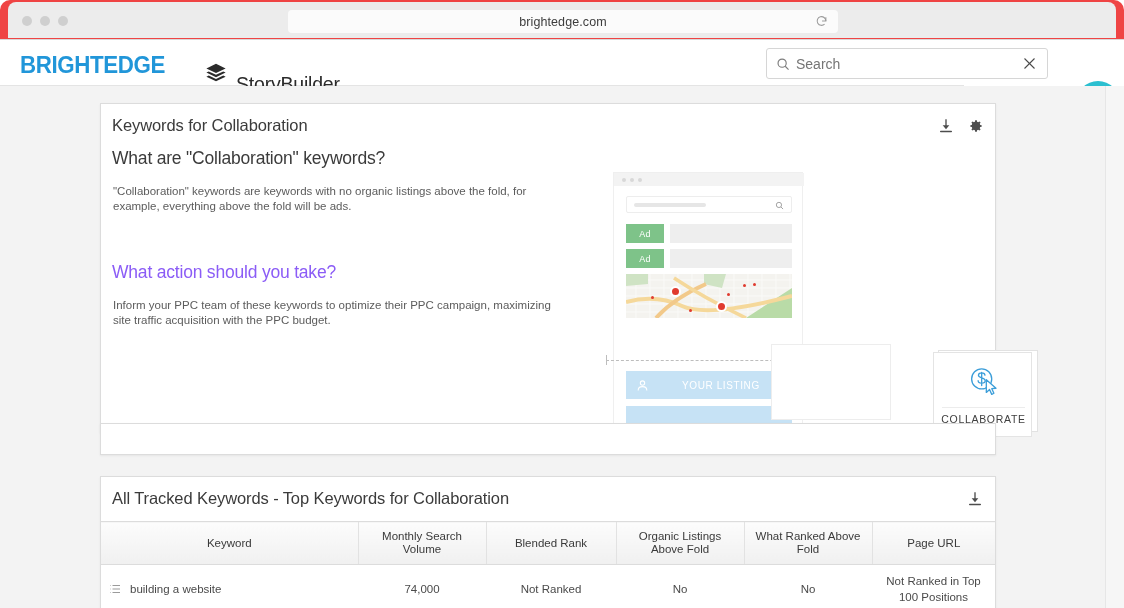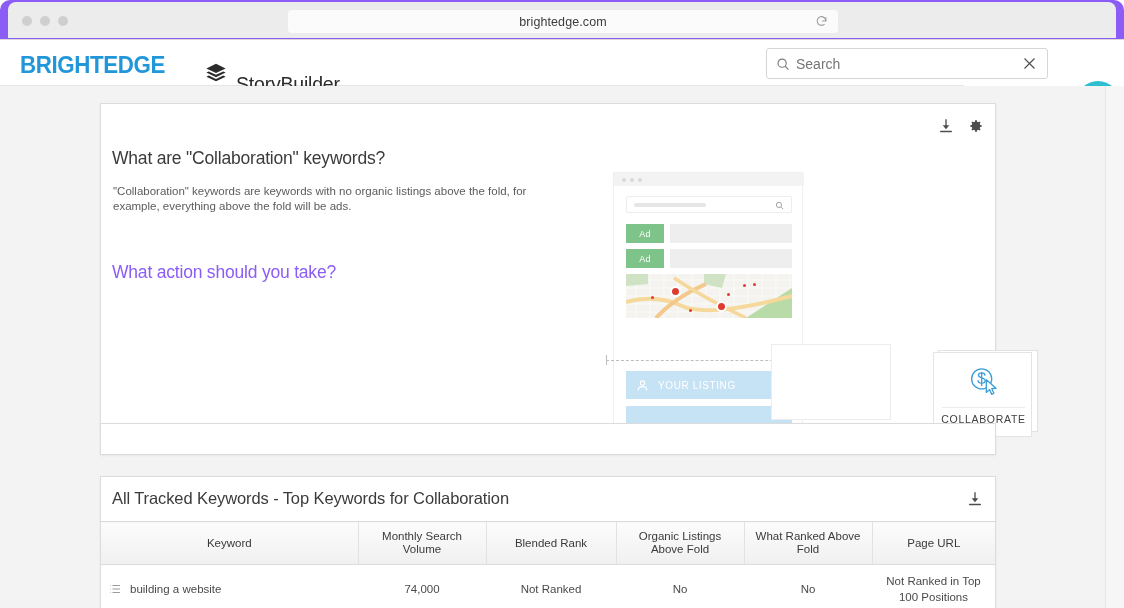--- a/index.html
+++ b/index.html
@@ -6,21 +6,21 @@
   html, body {
     width: 1124px; height: 608px;
     background: #ffffff;
     font-family: "Liberation Sans", sans-serif;
     overflow: hidden;
   }
 
   
   .browser-chrome {
     position: absolute; left: 0; top: 0; width: 1124px; height: 40px;
-    background: #8b5cf6;
+    background: #ef4444;
     border-top-left-radius: 10px; border-top-right-radius: 10px;
     border-bottom: 1px solid #d9d9d9;
   }
   .chrome-inner {
     position: absolute; left: 8px; top: 2px; right: 8px; height: 36px;
     background: #ececec; border-radius: 8px 8px 0 0;
   }
   .traffic-lights { position: absolute; left: 22px; top: 16px; display: flex; gap: 8px; }
   .tl { width: 10px; height: 10px; border-radius: 50%; background: #cfcfcf; }
   .url-bar {
@@ -133,21 +133,21 @@
   .dotm { position: absolute; width: 3px; height: 3px; border-radius: 50%; background: #e03b2f; }
 
   .dashed-line {
     position: absolute; left: -8px; top: 187px; width: 222px; height: 0;
     border-top: 1px dashed #bdbdbd;
   }
   .dash-cap { position: absolute; top: 182px; width: 1px; height: 10px; background: #bdbdbd; }
 
   .listing-row {
     position: absolute; left: 12px; top: 198px; width: 166px; height: 28px;
-    background: #c6e2f5; display: flex; align-items: center;
+    background: #c6e2f5; display: flex; align-items: center; gap: 24px;
   }
   .person-icon { width: 13px; height: 13px; margin-left: 10px; color: #ffffff; }
   .listing-label { margin-left: 9px; color: #ffffff; font-size: 10px; letter-spacing: .6px; }
   .listing-row2 { position: absolute; left: 12px; top: 233px; width: 166px; height: 28px; background: #c6e2f5; }
 
   .collab-card {
     position: absolute; left: 345px; top: 196px; width: 100px; height: 82px;
     background: #fff; border: 1px solid #e2e2e2;
   }
   .collab-card2 {
@@ -232,35 +232,37 @@
   </div>
 
   <div class="avatar">
     <span>K</span>
   </div>
 </div>
 
 <div class="page">
 
   <div class="card" id="card-info">
+    <div class="card-title">Keywords for Collaboration</div>
     <div class="card-actions">
       <svg class="act-icon" viewBox="0 0 24 24" fill="currentColor">
         <path d="M11 2h2v9h4l-5 6-5-6h4V2z"></path>
           <rect x="3" y="19" width="18" height="2.4" rx="1"></rect>
       </svg>
       <svg class="act-icon" viewBox="0 0 24 24" fill="currentColor">
         <path d="M12 8.2A3.8 3.8 0 1 0 12 15.8 3.8 3.8 0 0 0 12 8.2zm0 5.9a2.1 2.1 0 1 1 0-4.2 2.1 2.1 0 0 1 0 4.2z"></path>
         <path d="M20.5 13.3v-2.6l-2.2-.35a6.6 6.6 0 0 0-.68-1.64l1.31-1.8-1.84-1.84-1.8 1.31a6.6 6.6 0 0 0-1.64-.68L13.3 3.5h-2.6l-.35 2.2a6.6 6.6 0 0 0-1.64.68l-1.8-1.31-1.84 1.84 1.31 1.8a6.6 6.6 0 0 0-.68 1.64l-2.2.35v2.6l2.2.35c.15.58.38 1.13.68 1.64l-1.31 1.8 1.84 1.84 1.8-1.31c.51.3 1.06.53 1.64.68l.35 2.2h2.6l.35-2.2c.58-.15 1.13-.38 1.64-.68l1.8 1.31 1.84-1.84-1.31-1.8c.3-.51.53-1.06.68-1.64l2.2-.35z"></path>
       </svg>
     </div>
 
     <div class="h2">What are "Collaboration" keywords?</div>
     <div class="body-text" id="text-1">"Collaboration" keywords are keywords with no organic listings above the fold, for example, everything above the fold will be ads.</div>
 
     <div class="h2-b">What action should you take?</div>
+    <div class="body-text" id="text-2">Inform your PPC team of these keywords to optimize their PPC campaign, maximizing site traffic acquisition with the PPC budget.</div>
 
     <div class="illus">
 
       <div class="collab-card2"></div>
 
       <div class="browser-mock">
         <div class="mock-bar">
           <span class="mock-dot" style="left:8px"></span>
           <span class="mock-dot" style="left:16px"></span>
           <span class="mock-dot" style="left:24px"></span>

